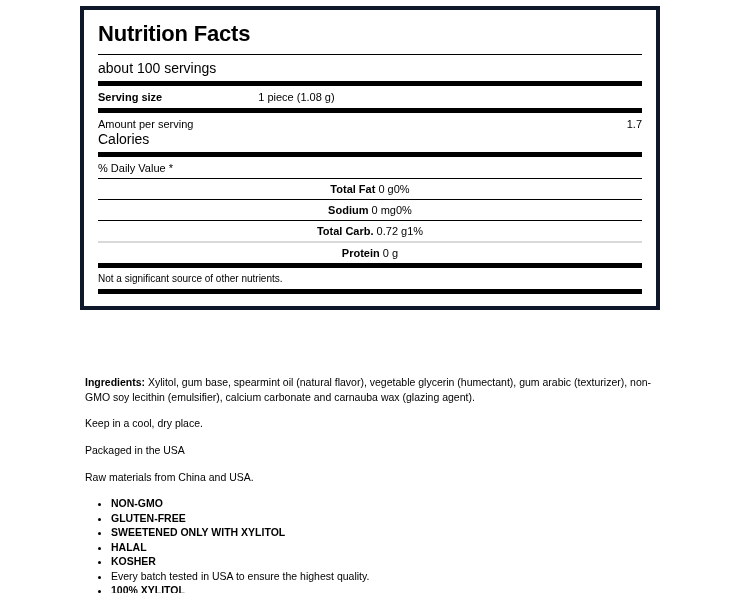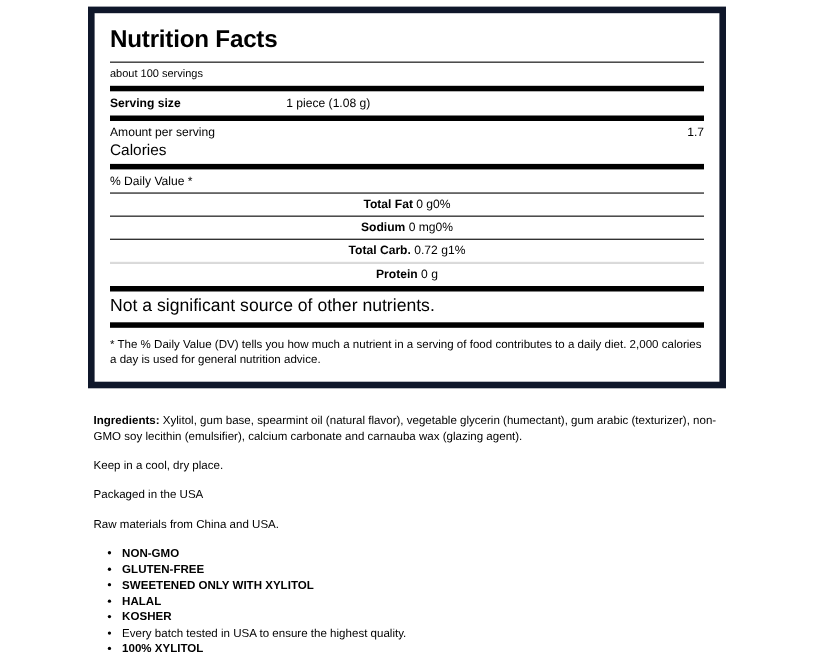--- a/index.html
+++ b/index.html
@@ -22,38 +22,38 @@
     width: 750px;
     height: 593px;
   }
 
   
   .nf-panel {
     position: absolute;
     left: 80px;
     top: 6px;
     width: 580px;
-    border: 6px solid #0f172a;
+    border: 4px solid #0f172a;
     box-sizing: border-box;
     padding: 10px 14px 12px 14px;
     background: #fff;
   }
   .nf-title {
     font-size: 22px;
     font-weight: bold;
     letter-spacing: -0.2px;
     line-height: 1.1;
     margin: 2px 0 8px 0;
   }
   .rule-thin { border-bottom: 1px solid #000; }
   .rule-med  { border-bottom: 5px solid #000; }
   .rule-hair { border-bottom: 1px solid #d9d9d9; }
   .nf-servings {
     padding: 5px 0 5px 0;
-    font-size: 10px;
+    font-size: 14px;
   }
   .nf-serving-size {
     display: flex;
     padding: 5px 0 5px 0;
     font-size: 11px;
   }
   .nf-serving-size .lbl { font-weight: bold; }
   .nf-serving-size .val { margin-left: 96px; }
 
   .nf-amount {
@@ -75,21 +75,21 @@
     display: flex;
     justify-content: center;
     align-items: baseline;
     padding: 4px 0 4px 0;
     font-size: 11px;
   }
   .nf-line .name b { font-weight: bold; }
   .nf-indent { padding-left: 14px; }
   .nf-note {
     padding: 5px 0 5px 0;
-    font-size: 16px;
+    font-size: 10px;
   }
   .nf-footnote {
     padding-top: 8px;
     font-size: 10.5px;
     line-height: 1.35;
   }
 
   
   .body-block {
     position: absolute;
@@ -177,21 +177,20 @@
         <b>Protein</b>
         <span>0 g</span>
       </span>
       <span></span>
     </div>
     <div class="rule-med"></div>
 
     <div class="nf-note">Not a significant source of other nutrients.</div>
     <div class="rule-med"></div>
 
-    <div class="nf-footnote">* The % Daily Value (DV) tells you how much a nutrient in a serving of food contributes to a daily diet. 2,000 calories a day is used for general nutrition advice.</div>
   </div>
 
   <div class="body-block">
     <p class="para ingredients">
       <b>Ingredients:</b>
       <span>Xylitol, gum base, spearmint oil (natural flavor), vegetable glycerin (humectant), gum arabic (texturizer), non-GMO soy lecithin (emulsifier), calcium carbonate and carnauba wax (glazing agent).</span>
     </p>
     <p class="para">Keep in a cool, dry place.</p>
     <p class="para">Packaged in the USA</p>
     <p class="para">Raw materials from China and USA.</p>

